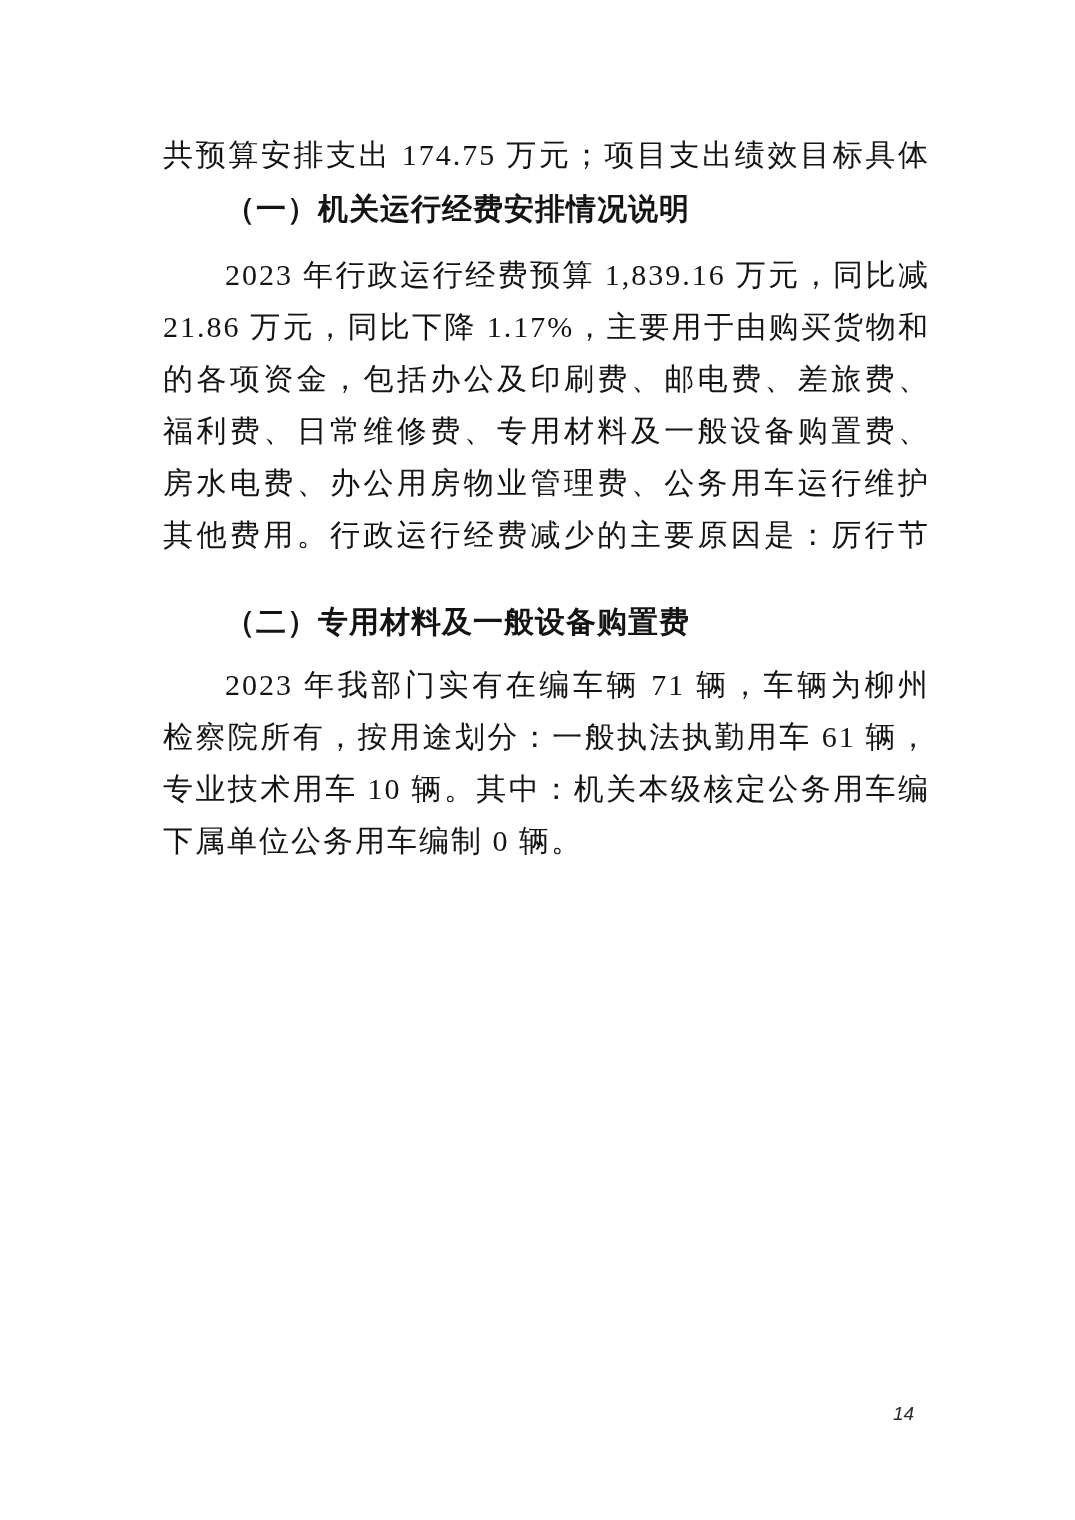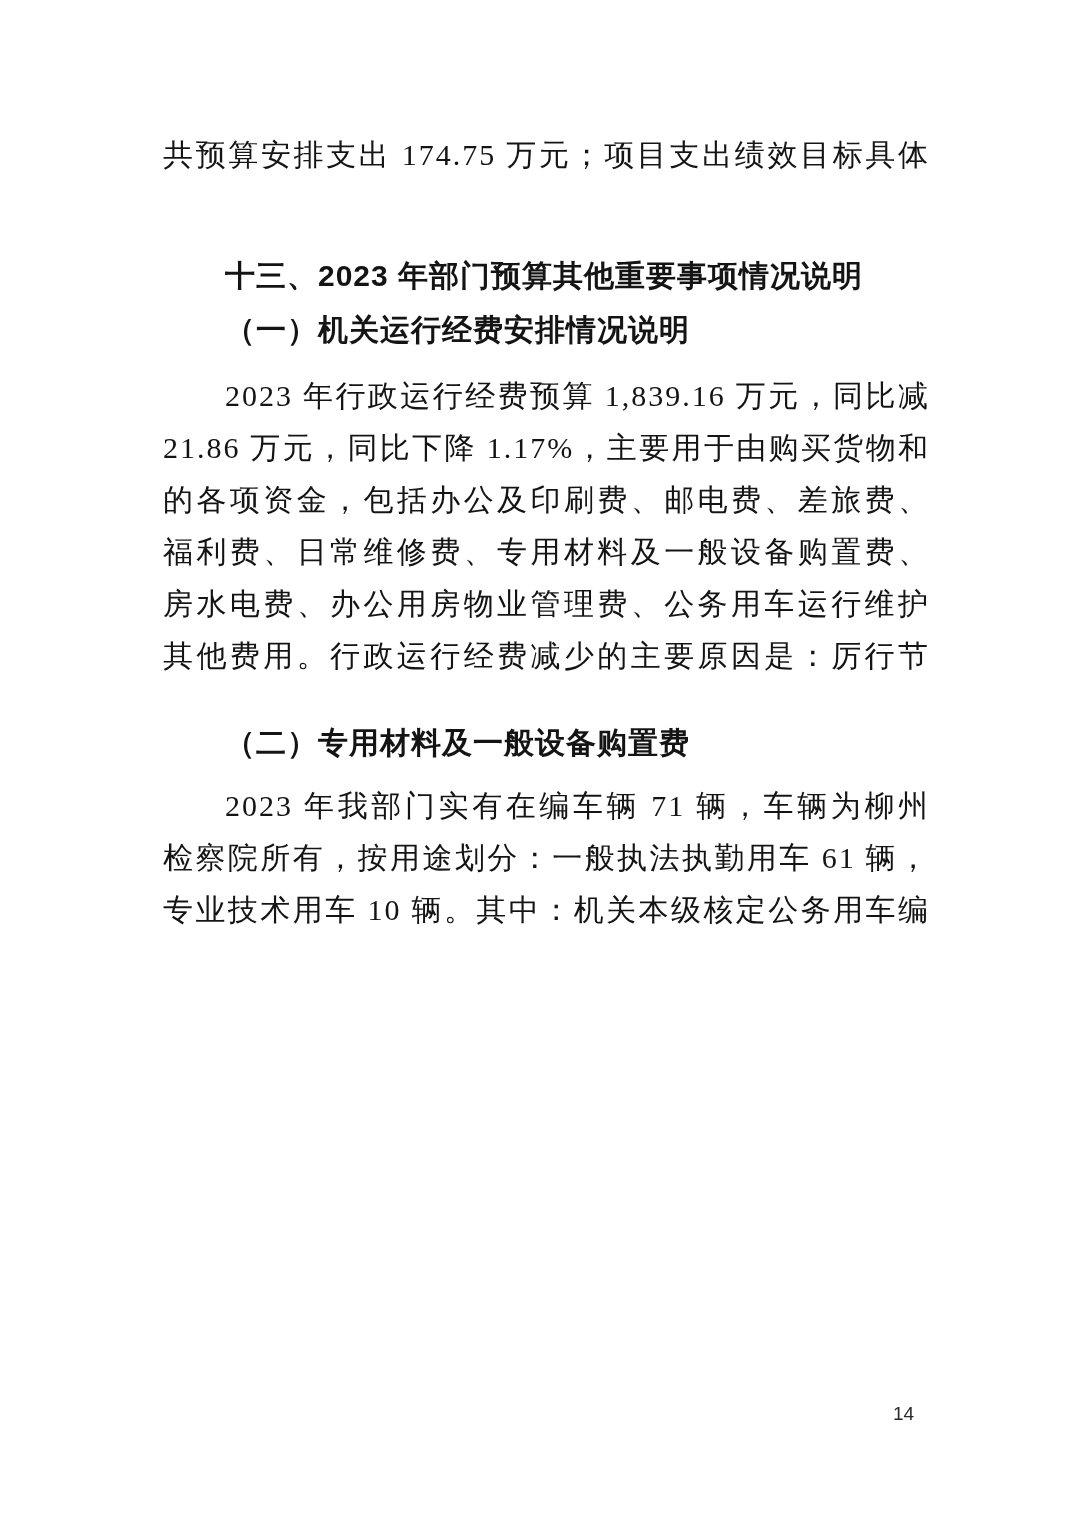--- a/index.html
+++ b/index.html
@@ -51,49 +51,50 @@
   .gap-sec2    { margin-top: 35px; }
   .gap-para2   { margin-top: 11px; }
   .pagenum {
     position: absolute;
     left: 893px;
     top: 1402px;
     font-family: "Liberation Sans", sans-serif;
     font-size: 19px;
     line-height: 24px;
     color: #2a2a2a;
+    font-style: italic;
   }
 </style>
 </head>
 <body>
 
 <div class="page">
   <div class="content">
 
     <div>
       <div class="line j">共预算安排支出 174.75 万元；项目支出绩效目标具体指标</div>
     </div>
 
-    <div class="line heading indent gap-section">十三、2023 年部门预算其他重要事项情况说明</div>
 
     <div class="line heading indent gap-sub">（一）机关运行经费安排情况说明</div>
 
     <div>
       <div class="line j indent gap-para">2023 年行政运行经费预算 1,839.16 万元，同比减少</div>
       <div class="line j">21.86 万元，同比下降 1.17%，主要用于由购买货物和服务</div>
       <div class="line j">的各项资金，包括办公及印刷费、邮电费、差旅费、会议费、</div>
       <div class="line j">福利费、日常维修费、专用材料及一般设备购置费、办公用</div>
       <div class="line j">房水电费、办公用房物业管理费、公务用车运行维护费以及</div>
       <div class="line j">其他费用。行政运行经费减少的主要原因是：厉行节约，压</div>
     </div>
 
     <div class="line heading indent gap-sec2">（二）专用材料及一般设备购置费</div>
 
     <div>
       <div class="line j indent gap-para2">2023 年我部门实有在编车辆 71 辆，车辆为柳州市人民</div>
       <div class="line j">检察院所有，按用途划分：一般执法执勤用车 61 辆，特种</div>
       <div class="line j">专业技术用车 10 辆。其中：机关本级核定公务用车编制 71 辆，</div>
+      <div class="line">下属单位公务用车编制 0 辆。</div>
     </div>
 
   </div>
 
   <div class="pagenum">14</div>
 </div>
 
 </body></html>

